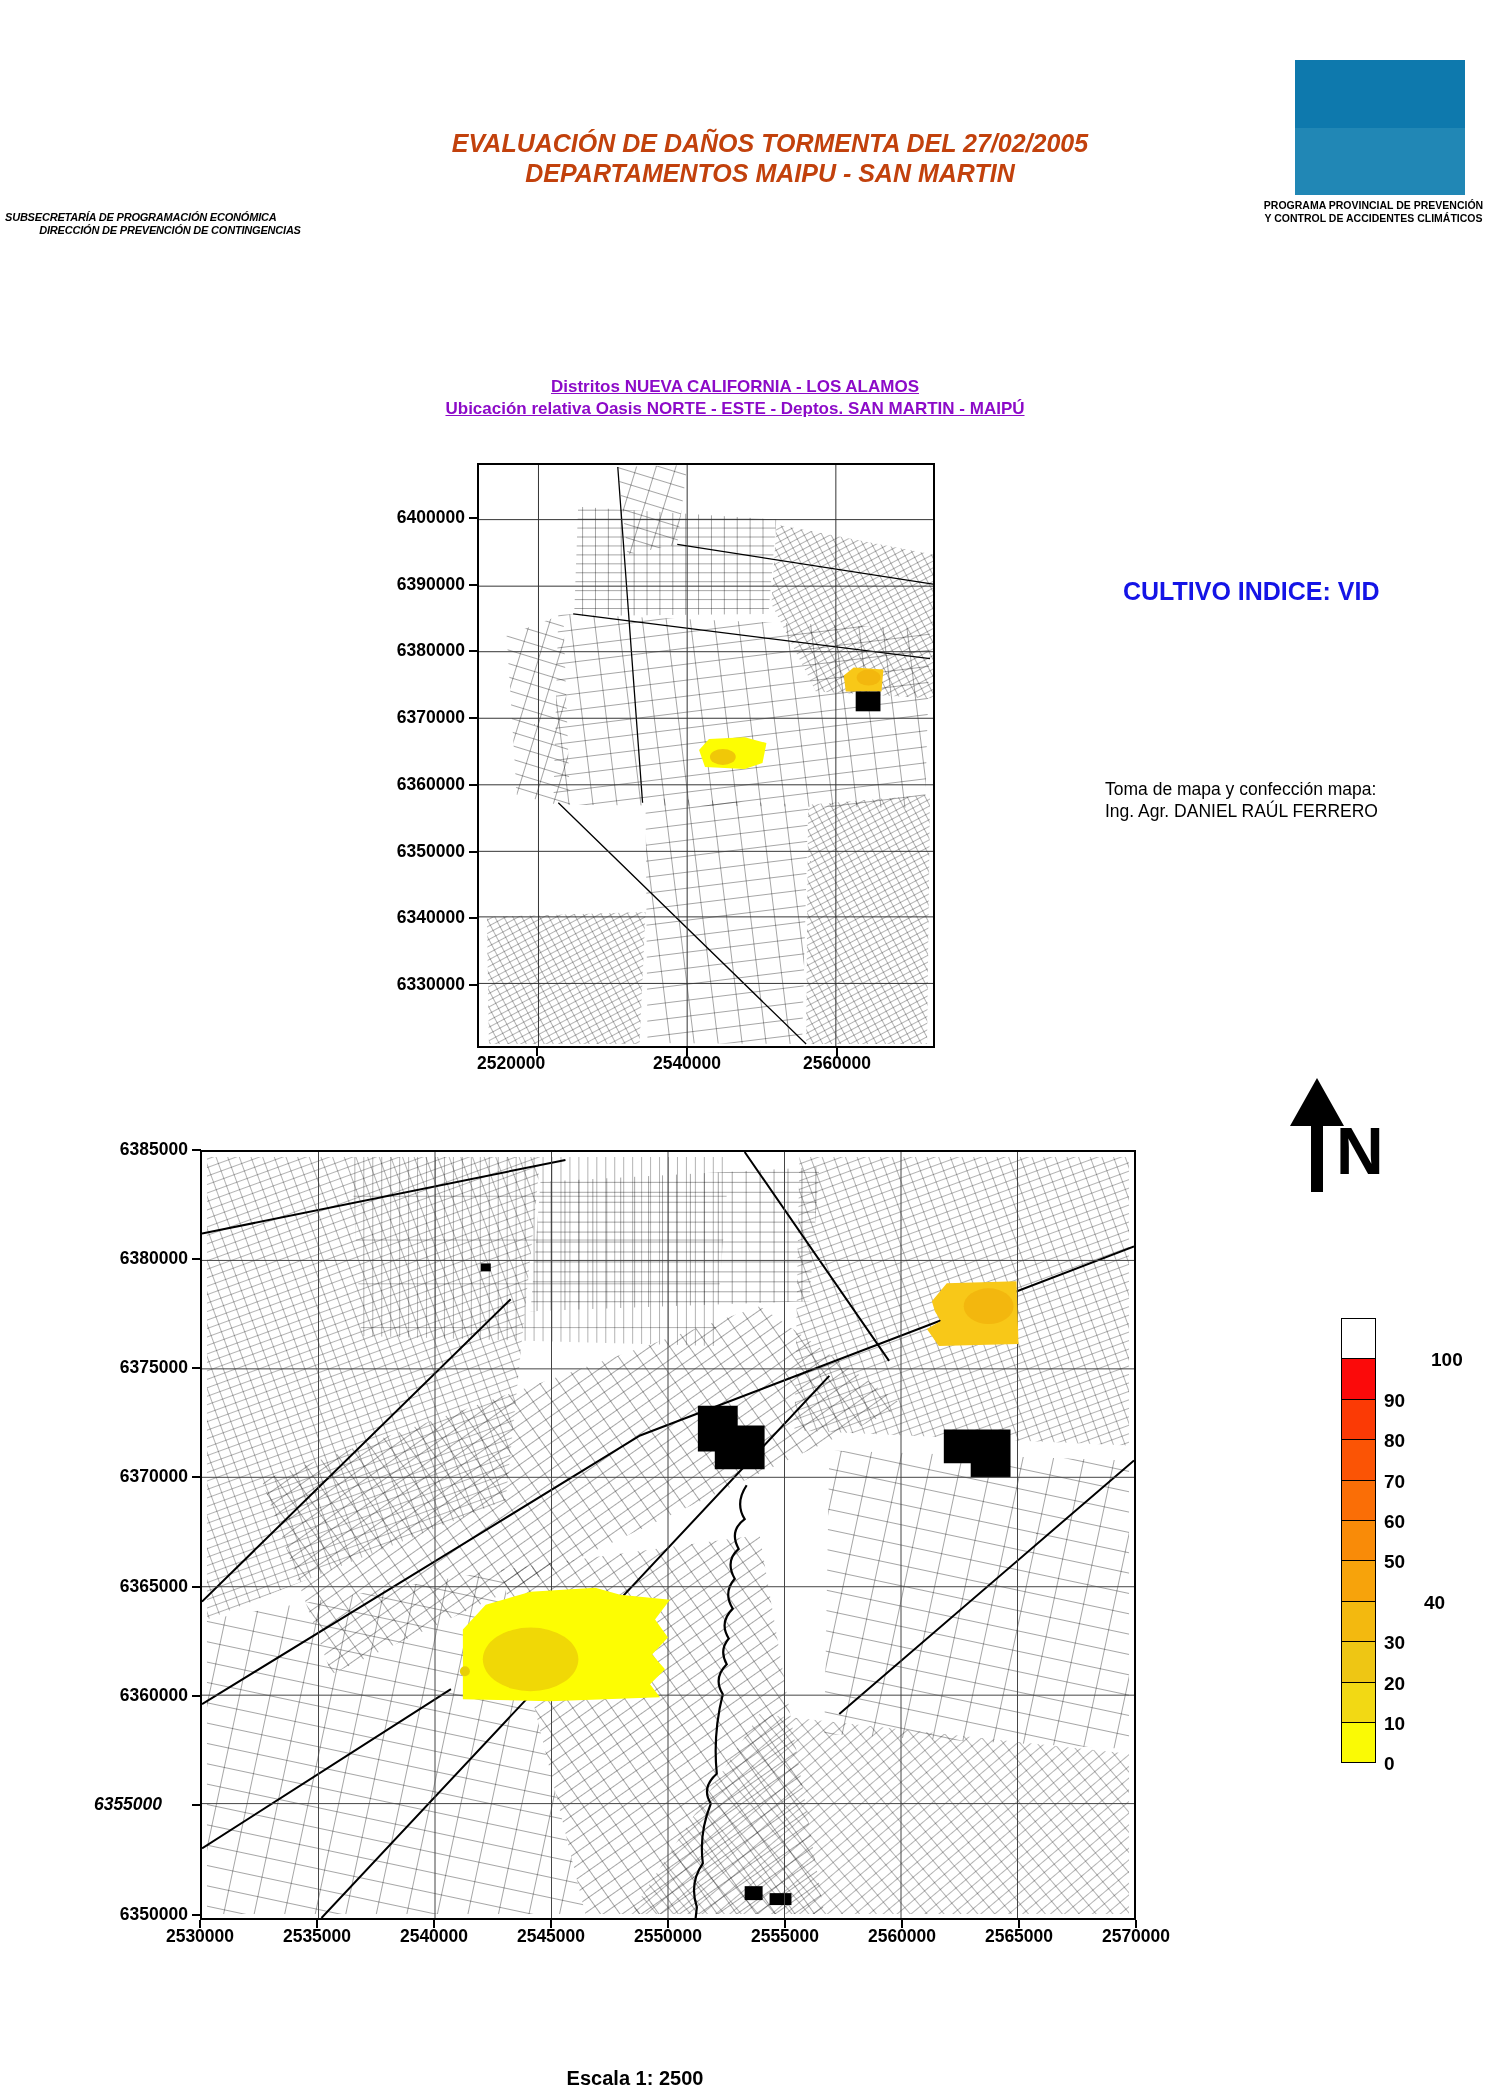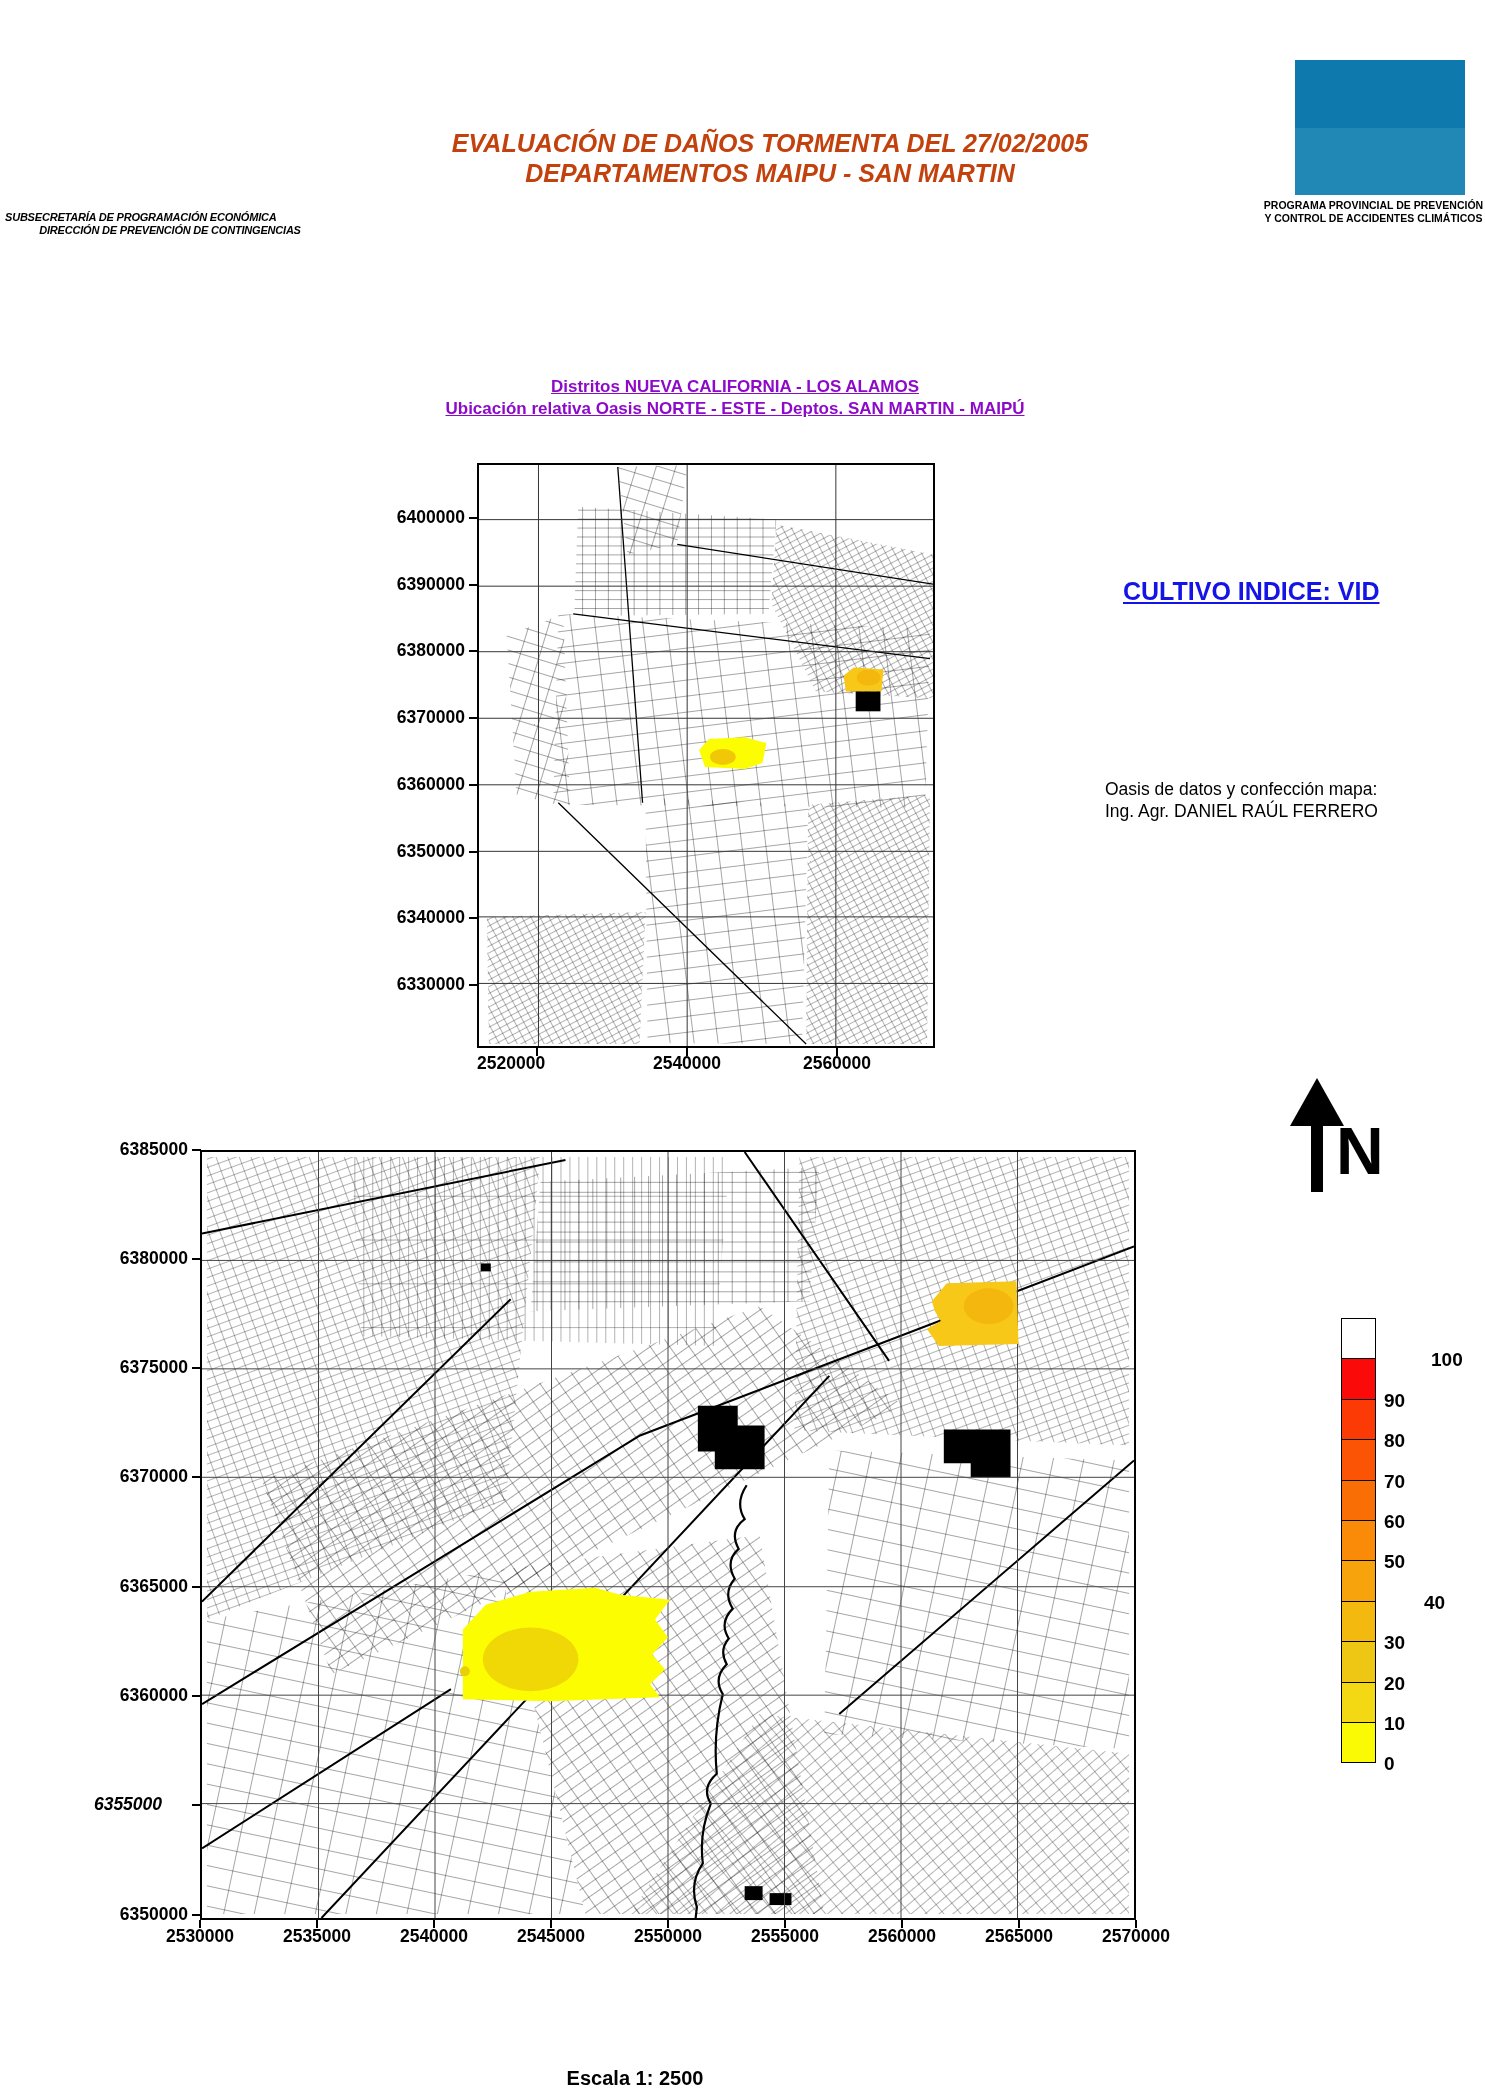--- a/index.html
+++ b/index.html
@@ -3,21 +3,21 @@
 <meta charset="utf-8">
 <style>
   html,body{margin:0;padding:0;background:#888;}
   #page{position:relative;width:1485px;height:2100px;background:#ffffff;overflow:hidden;
         font-family:"Liberation Sans",sans-serif;color:#000;}
   .abs{position:absolute;}
   .tt{font-weight:bold;font-style:italic;text-align:center;}
   .agency{font-size:11px;font-weight:bold;font-style:italic;line-height:13px;letter-spacing:-0.2px;}
   .program{font-size:10.5px;font-weight:bold;line-height:12.5px;text-align:center;}
   .subtitle{font-weight:bold;text-decoration:underline;text-align:center;font-size:17px;line-height:22px;}
-  .cultivo{font-size:25px;font-weight:bold;text-decoration:underline;}
+  .cultivo{font-size:25px;font-weight:bold;}
   .credit{font-size:17.5px;line-height:22px;}
   .scale{font-size:20px;font-weight:bold;}
   .maplabel{font-size:17.5px;font-weight:bold;white-space:nowrap;}
   .frame{border:2px solid #000;box-sizing:border-box;}
   .tickmark{background:#000;}
   .legend-box{width:35px;box-sizing:border-box;border:1px solid #000;margin-top:-1px;}
   .nletter{font-size:66px;font-weight:bold;line-height:1;}
 </style>
 </head>
 <body>
@@ -142,21 +142,21 @@
         <polygon points="262,480 285,455 330,442 395,438 420,445 470,450 455,470 468,488 452,505 465,520 450,535 460,548 350,552 262,550" fill="#fdfd02"></polygon>
         <ellipse cx="330" cy="510" rx="48" ry="32" fill="#f0d806"></ellipse>
         <circle cx="264" cy="522" r="5" fill="#e8cf06"></circle>
       </g>
     </svg>
   </div>
 
   <div class="abs cultivo" style="left:1123px;top:577px;color:#1414e6;">CULTIVO INDICE: VID</div>
 
   <div class="abs credit" style="left:1105px;top:778px;width:360px;">
-    <div>Oasis de datos y confección mapa:</div>
+    <div>Toma de mapa y confección mapa:</div>
     <div>Ing. Agr. DANIEL RAÚL FERRERO</div>
   </div>
 
   <svg class="abs" style="left:1283px;top:1078px;" width="70" height="116" viewBox="0 0 70 116">
     <polygon points="34,0 7,48 61,48" fill="#000"></polygon>
     <rect x="28" y="40" width="12" height="74" fill="#000"></rect>
   </svg>
   <div class="abs nletter" style="left:1336px;top:1118px;">N</div>
 
   <div id="legend"></div>

